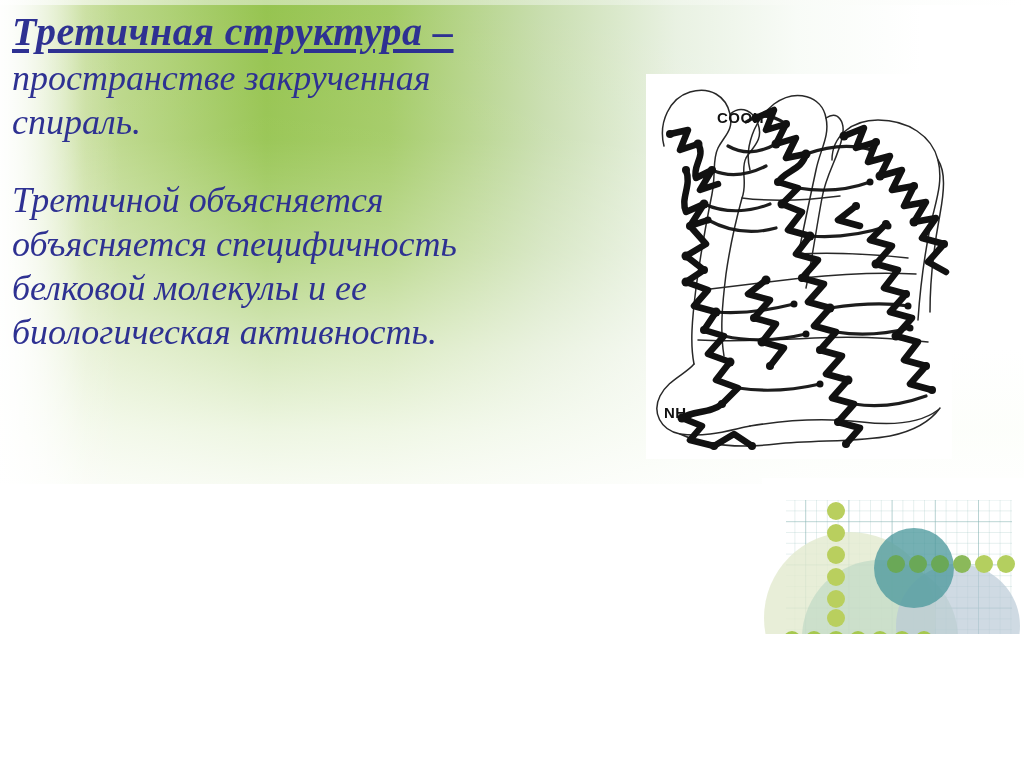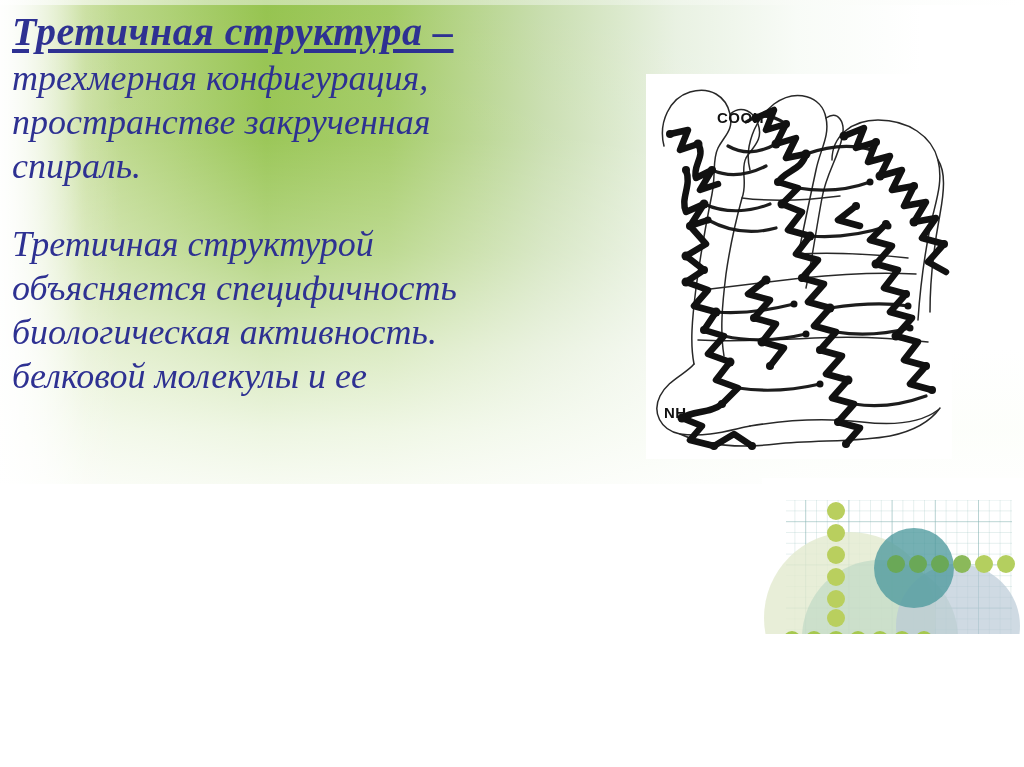--- a/index.html
+++ b/index.html
@@ -149,30 +149,29 @@
   <div class="bg-fade-v"></div>
   <div class="bg-left-fade"></div>
   <div class="bg-bottom-white"></div>
   <div class="bg-topstrip"></div>
 
   <div class="text-col">
 
     <div class="slide-title">Третичная структура –</div>
 
     <div class="para p1">
-      <span class="ln">трехмерная  конфигурация,</span>
       <span class="ln">пространстве закрученная</span>
       <span class="ln">спираль.</span>
     </div>
 
     <div class="para p2">
-      <span class="ln">Третичная структурой</span>
+      <span class="ln">Третичной объясняется</span>
       <span class="ln">объясняется специфичность</span>
+      <span class="ln">белковой молекулы и ее</span>
       <span class="ln">биологическая активность.</span>
-      <span class="ln">белковой молекулы и ее</span>
     </div>
   </div>
 
   <div class="diagram-panel">
     <svg width="306" height="385" viewBox="0 0 306 385" xmlns="http://www.w3.org/2000/svg">
       <rect x="0" y="0" width="306" height="385" fill="#ffffff"></rect>
 
       <g fill="none" stroke="#111111" stroke-linecap="round" stroke-linejoin="round">
 
         <g stroke-width="1.5" opacity="0.9">

